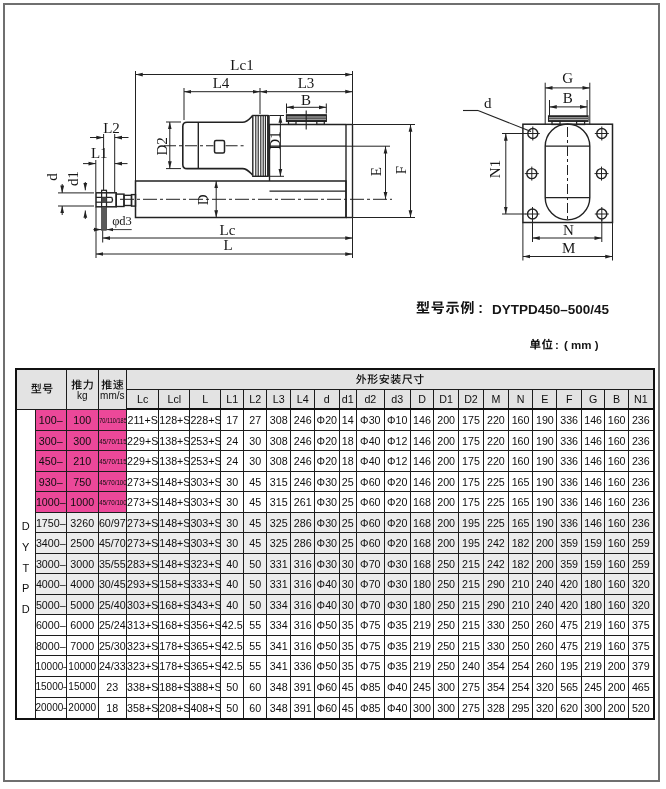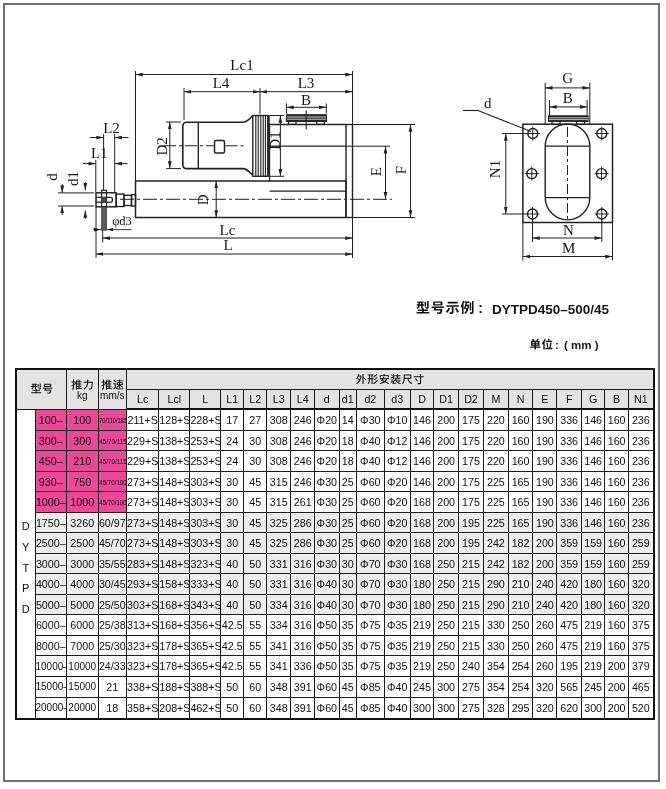--- a/index.html
+++ b/index.html
@@ -505,21 +505,21 @@
             <td>195</td>
             <td>225</td>
             <td>165</td>
             <td>190</td>
             <td>336</td>
             <td>146</td>
             <td>160</td>
             <td>236</td>
           </tr>
           <tr class="gr">
-            <td>2500–</td>
+            <td>3400–</td>
             <td>2500</td>
             <td>45/70</td>
             <td>273+S</td>
             <td>148+S</td>
             <td>303+S</td>
             <td>30</td>
             <td>45</td>
             <td>325</td>
             <td>286</td>
             <td>Φ30</td>
@@ -585,21 +585,21 @@
             <td>210</td>
             <td>240</td>
             <td>420</td>
             <td>180</td>
             <td>160</td>
             <td>320</td>
           </tr>
           <tr class="gr">
             <td>5000–</td>
             <td>5000</td>
-            <td>25/50</td>
+            <td>25/40</td>
             <td>303+S</td>
             <td>168+S</td>
             <td>343+S</td>
             <td>40</td>
             <td>50</td>
             <td>334</td>
             <td>316</td>
             <td>Φ40</td>
             <td>30</td>
             <td>Φ70</td>
@@ -611,21 +611,21 @@
             <td>210</td>
             <td>240</td>
             <td>420</td>
             <td>180</td>
             <td>160</td>
             <td>320</td>
           </tr>
           <tr>
             <td>6000–</td>
             <td>6000</td>
-            <td>25/38</td>
+            <td>25/24</td>
             <td>313+S</td>
             <td>168+S</td>
             <td>356+S</td>
             <td>42.5</td>
             <td>55</td>
             <td>334</td>
             <td>316</td>
             <td>Φ50</td>
             <td>35</td>
             <td>Φ75</td>
@@ -689,21 +689,21 @@
             <td>254</td>
             <td>260</td>
             <td>195</td>
             <td>219</td>
             <td>200</td>
             <td>379</td>
           </tr>
           <tr>
             <td class="c9">15000–</td>
             <td class="c9">15000</td>
-            <td>21</td>
+            <td>23</td>
             <td>338+S</td>
             <td>188+S</td>
             <td>388+S</td>
             <td>50</td>
             <td>60</td>
             <td>348</td>
             <td>391</td>
             <td>Φ60</td>
             <td>45</td>
             <td>Φ85</td>
@@ -718,21 +718,21 @@
             <td>245</td>
             <td>200</td>
             <td>465</td>
           </tr>
           <tr>
             <td class="c9">20000–</td>
             <td class="c9">20000</td>
             <td>18</td>
             <td>358+S</td>
             <td>208+S</td>
-            <td>462+S</td>
+            <td>408+S</td>
             <td>50</td>
             <td>60</td>
             <td>348</td>
             <td>391</td>
             <td>Φ60</td>
             <td>45</td>
             <td>Φ85</td>
             <td>Φ40</td>
             <td>300</td>
             <td>300</td>

